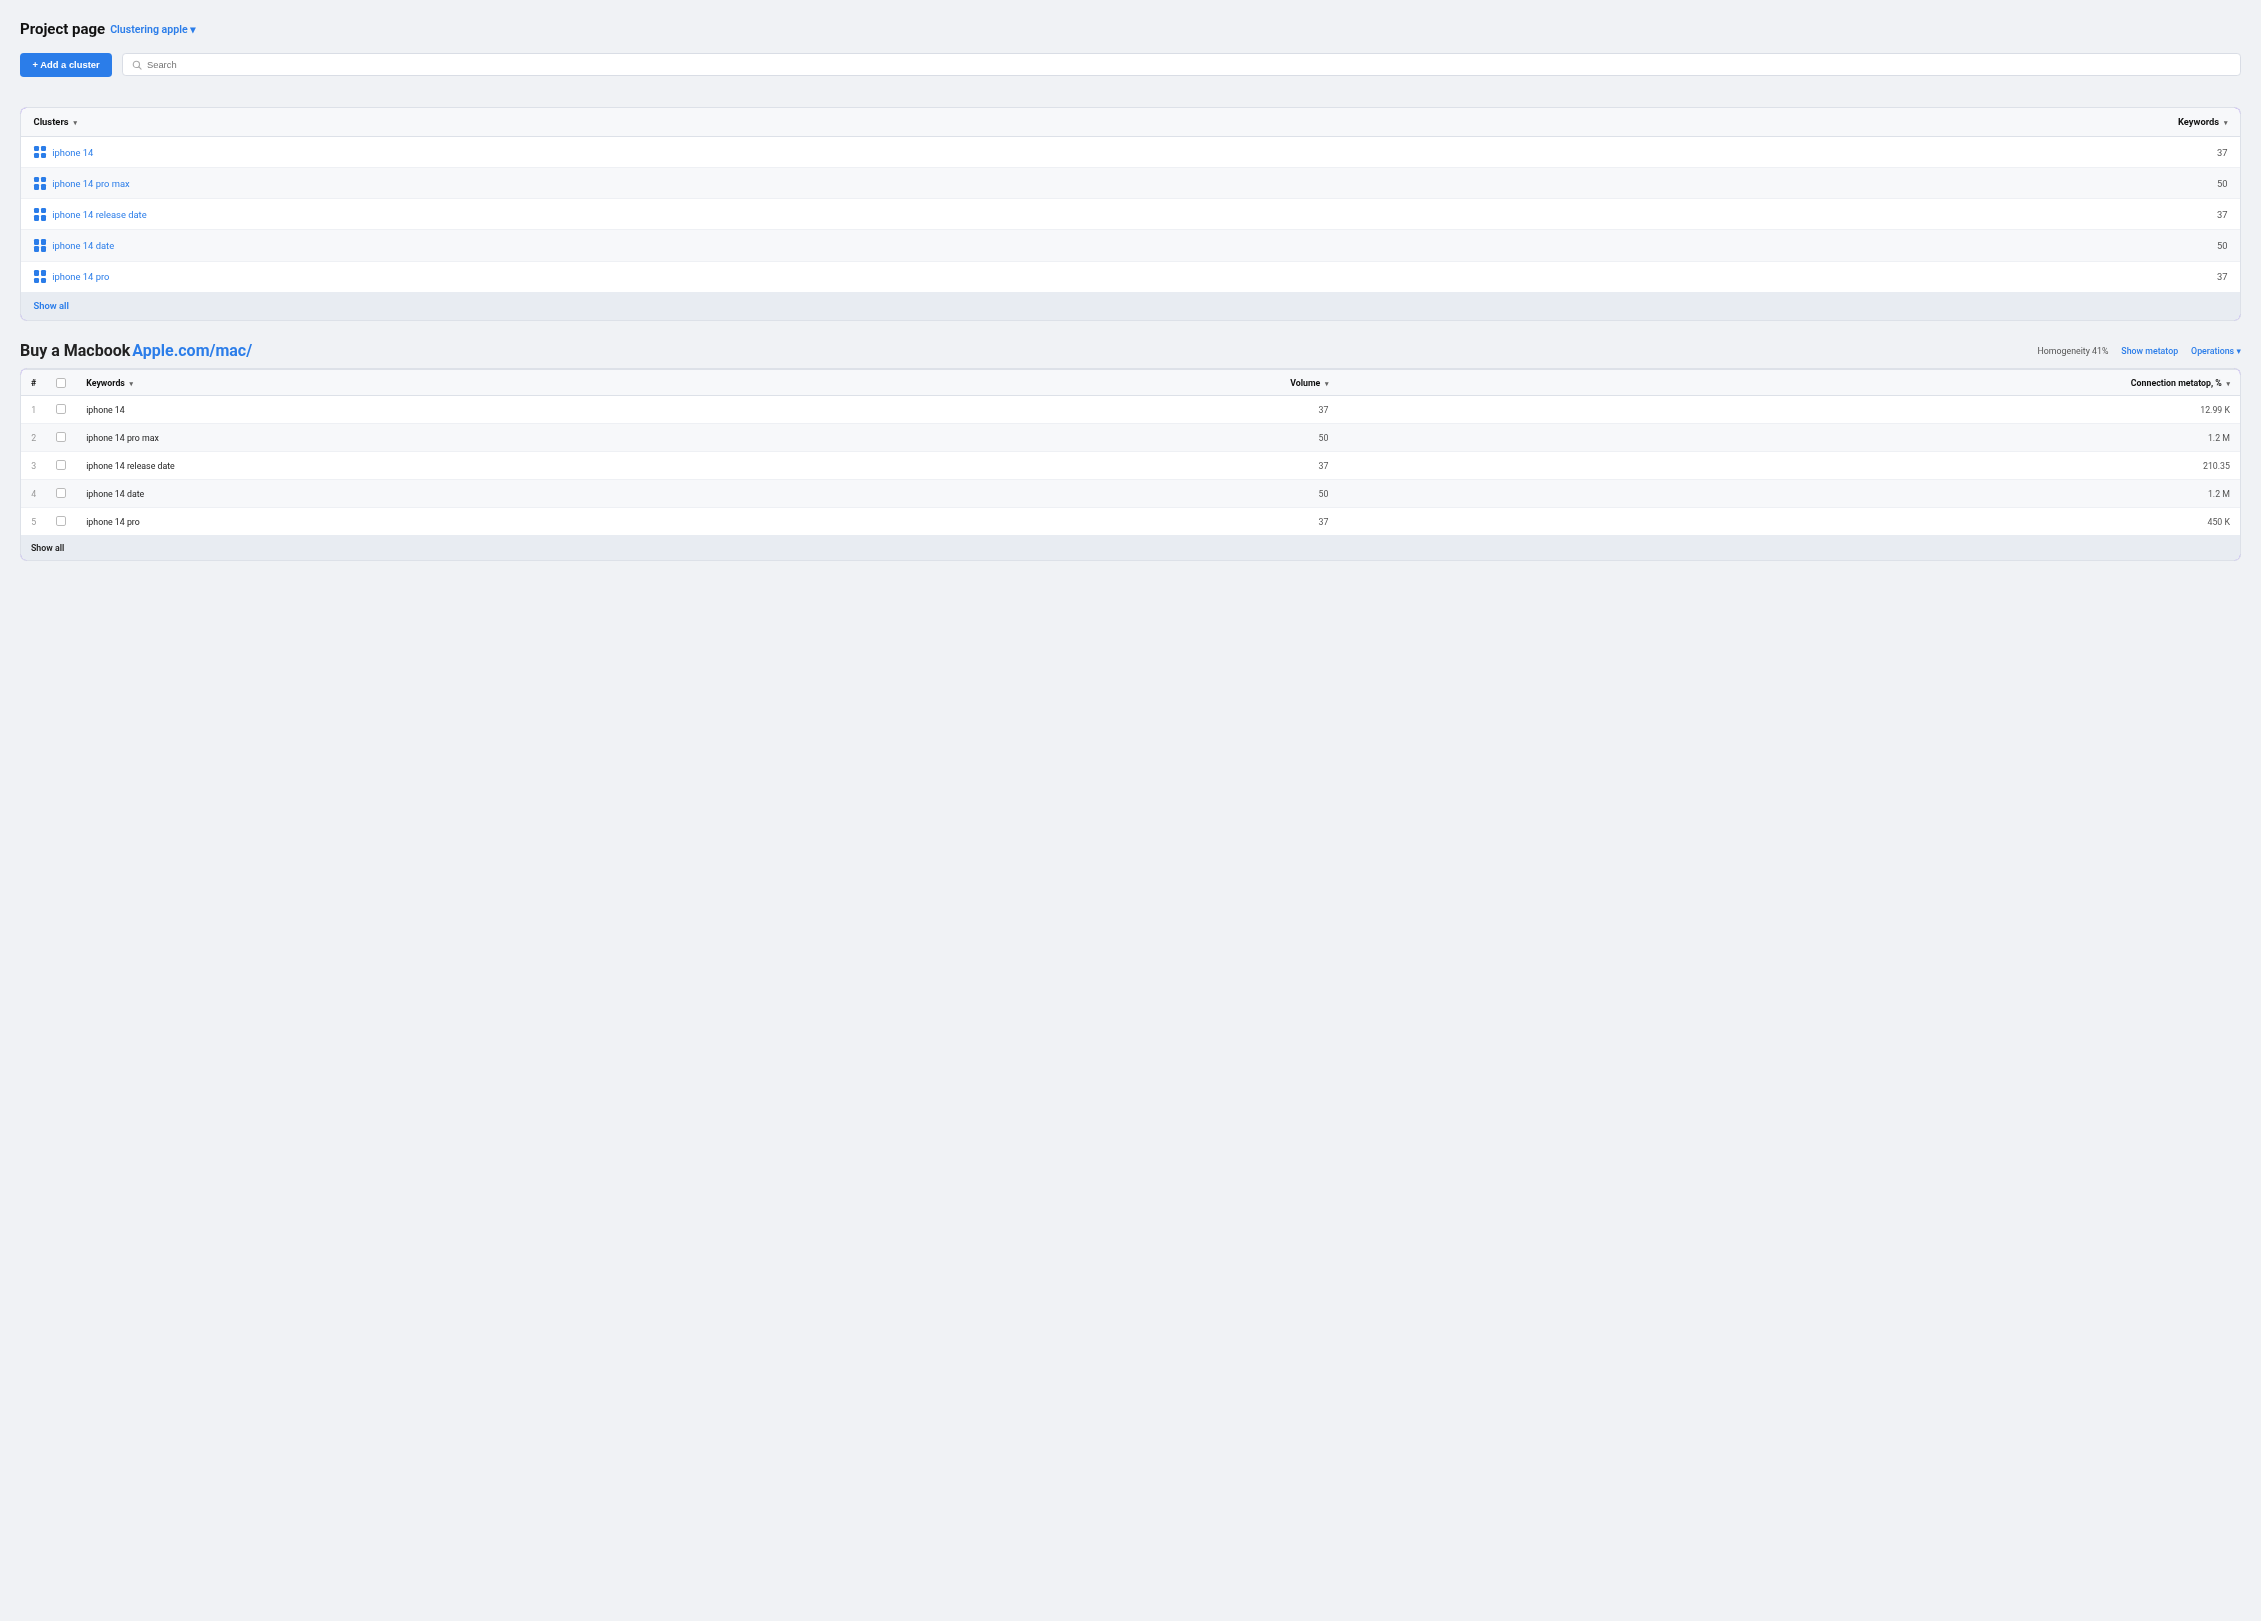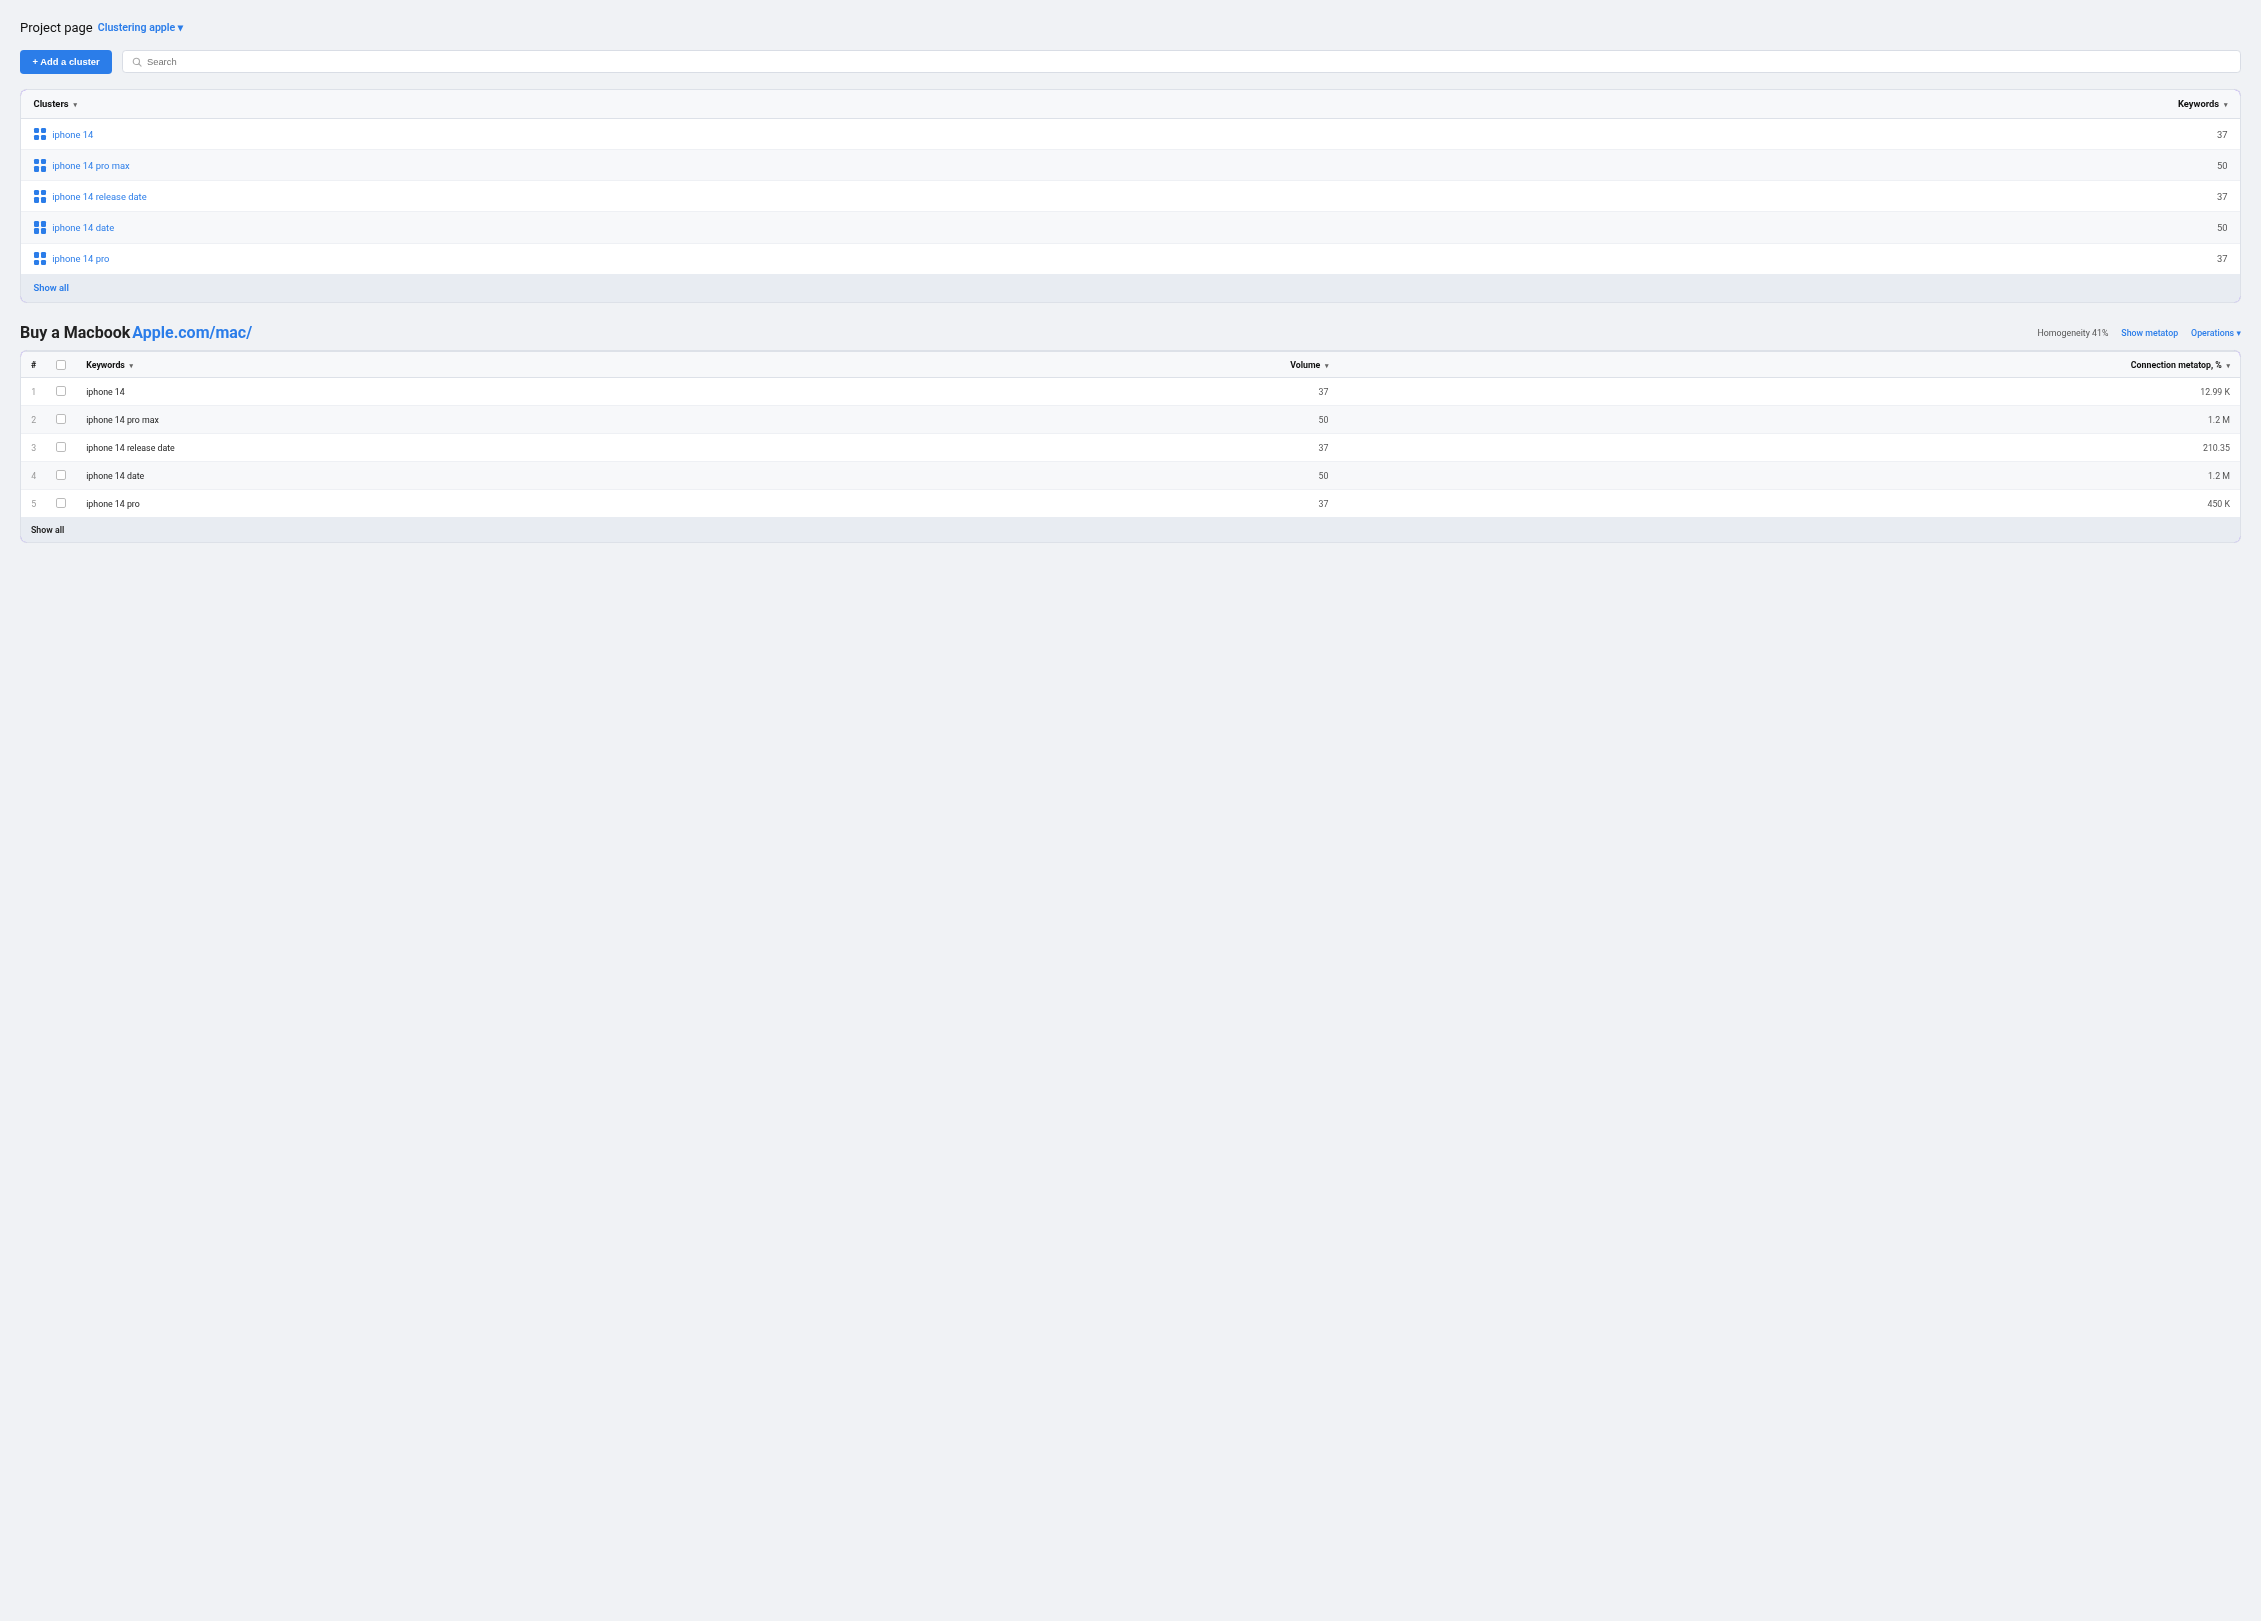--- a/index.html
+++ b/index.html
@@ -10,38 +10,38 @@
       font-size: 9.4px;
       color: #222;
     }
     .page-header {
       display: flex;
       align-items: center;
       gap: 5px;
       margin-bottom: 15px;
     }
     .page-header-static {
-      font-weight: 400;
-      font-size: 13px;
+      font-weight: 700;
+      font-size: 15px;
       color: #111;
     }
     .page-header-link {
       color: #2b7de9;
       font-weight: 600;
       font-size: 10.6px;
       cursor: pointer;
       display: flex;
       align-items: center;
       gap: 2.5px;
     }
     .toolbar {
       display: flex;
       align-items: center;
       gap: 10px;
-      margin-bottom: 15px;
+      margin-bottom: 30px;
     }
     .btn-add-cluster {
       background: #2b7de9;
       color: #fff;
       border: none;
       border-radius: 3.8px;
       padding: 6.3px 12.5px;
       font-size: 9.4px;
       font-weight: 600;
       cursor: pointer;

